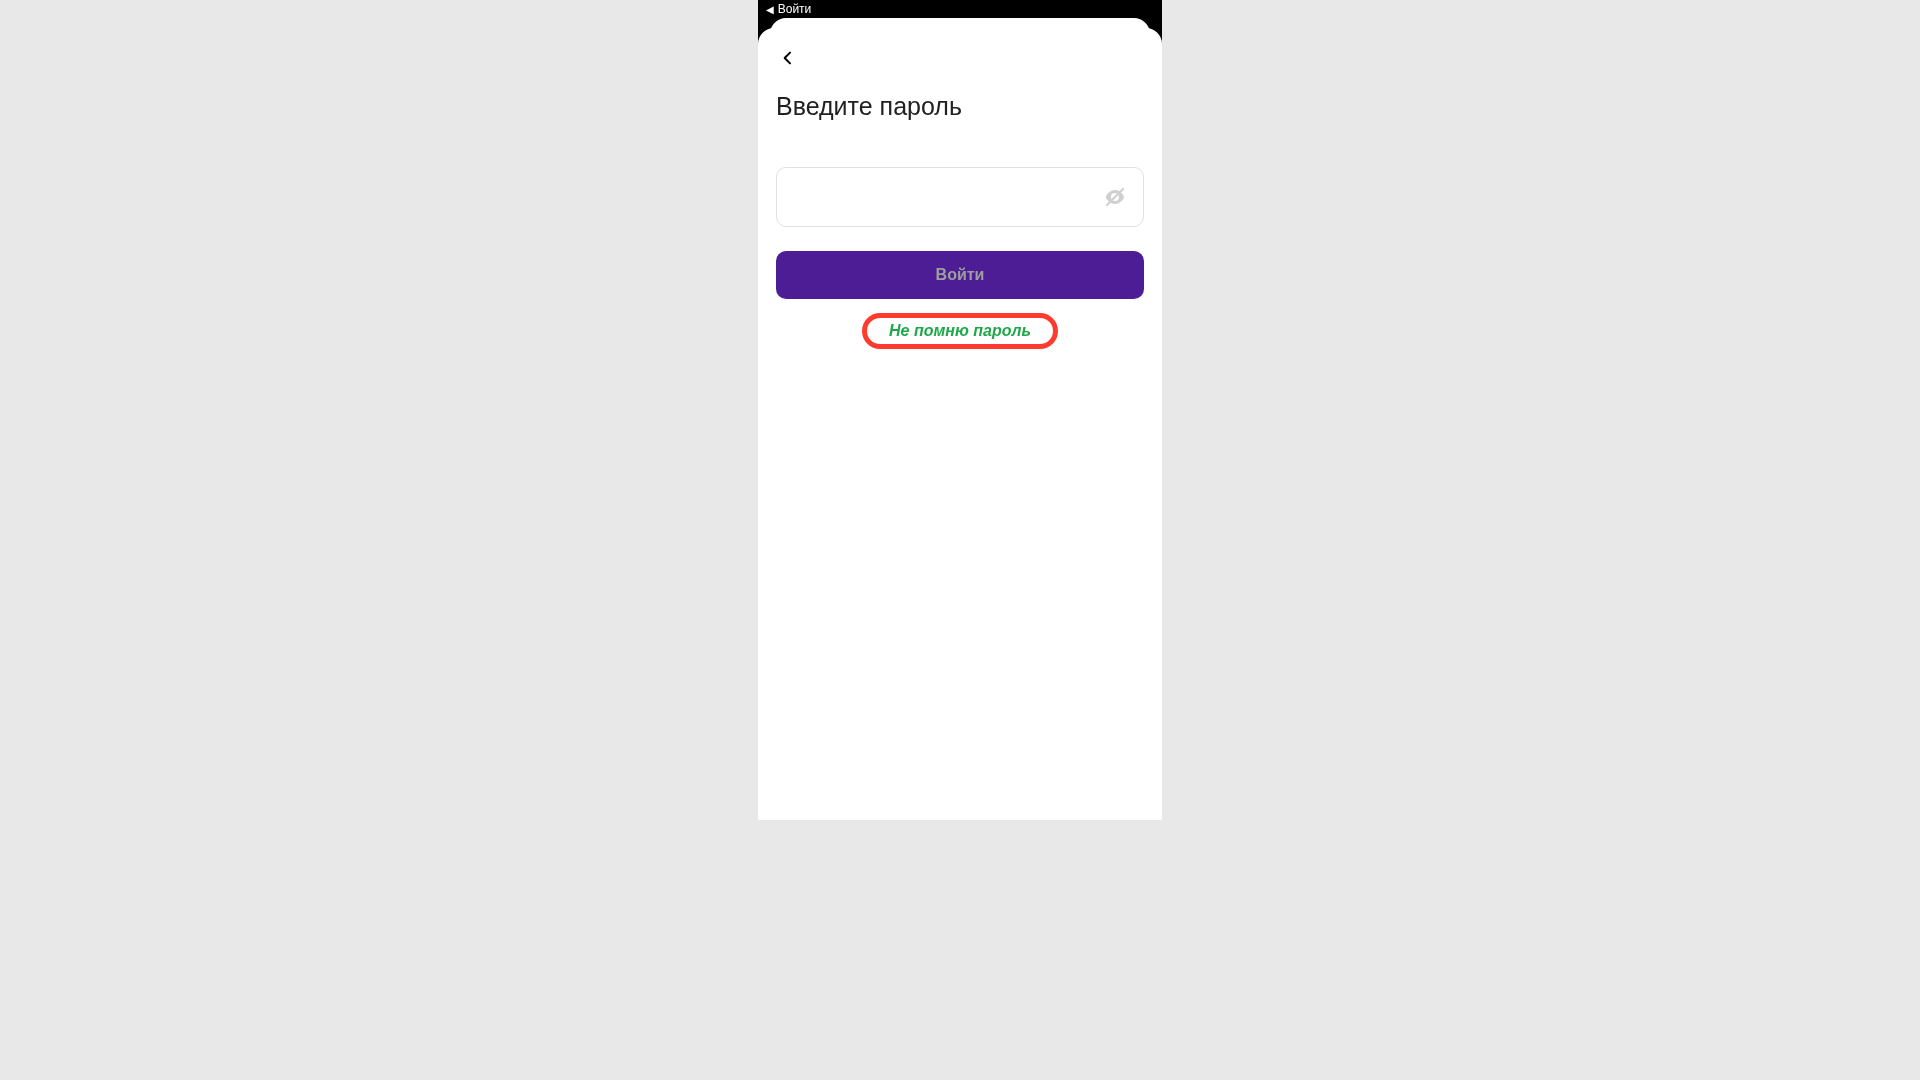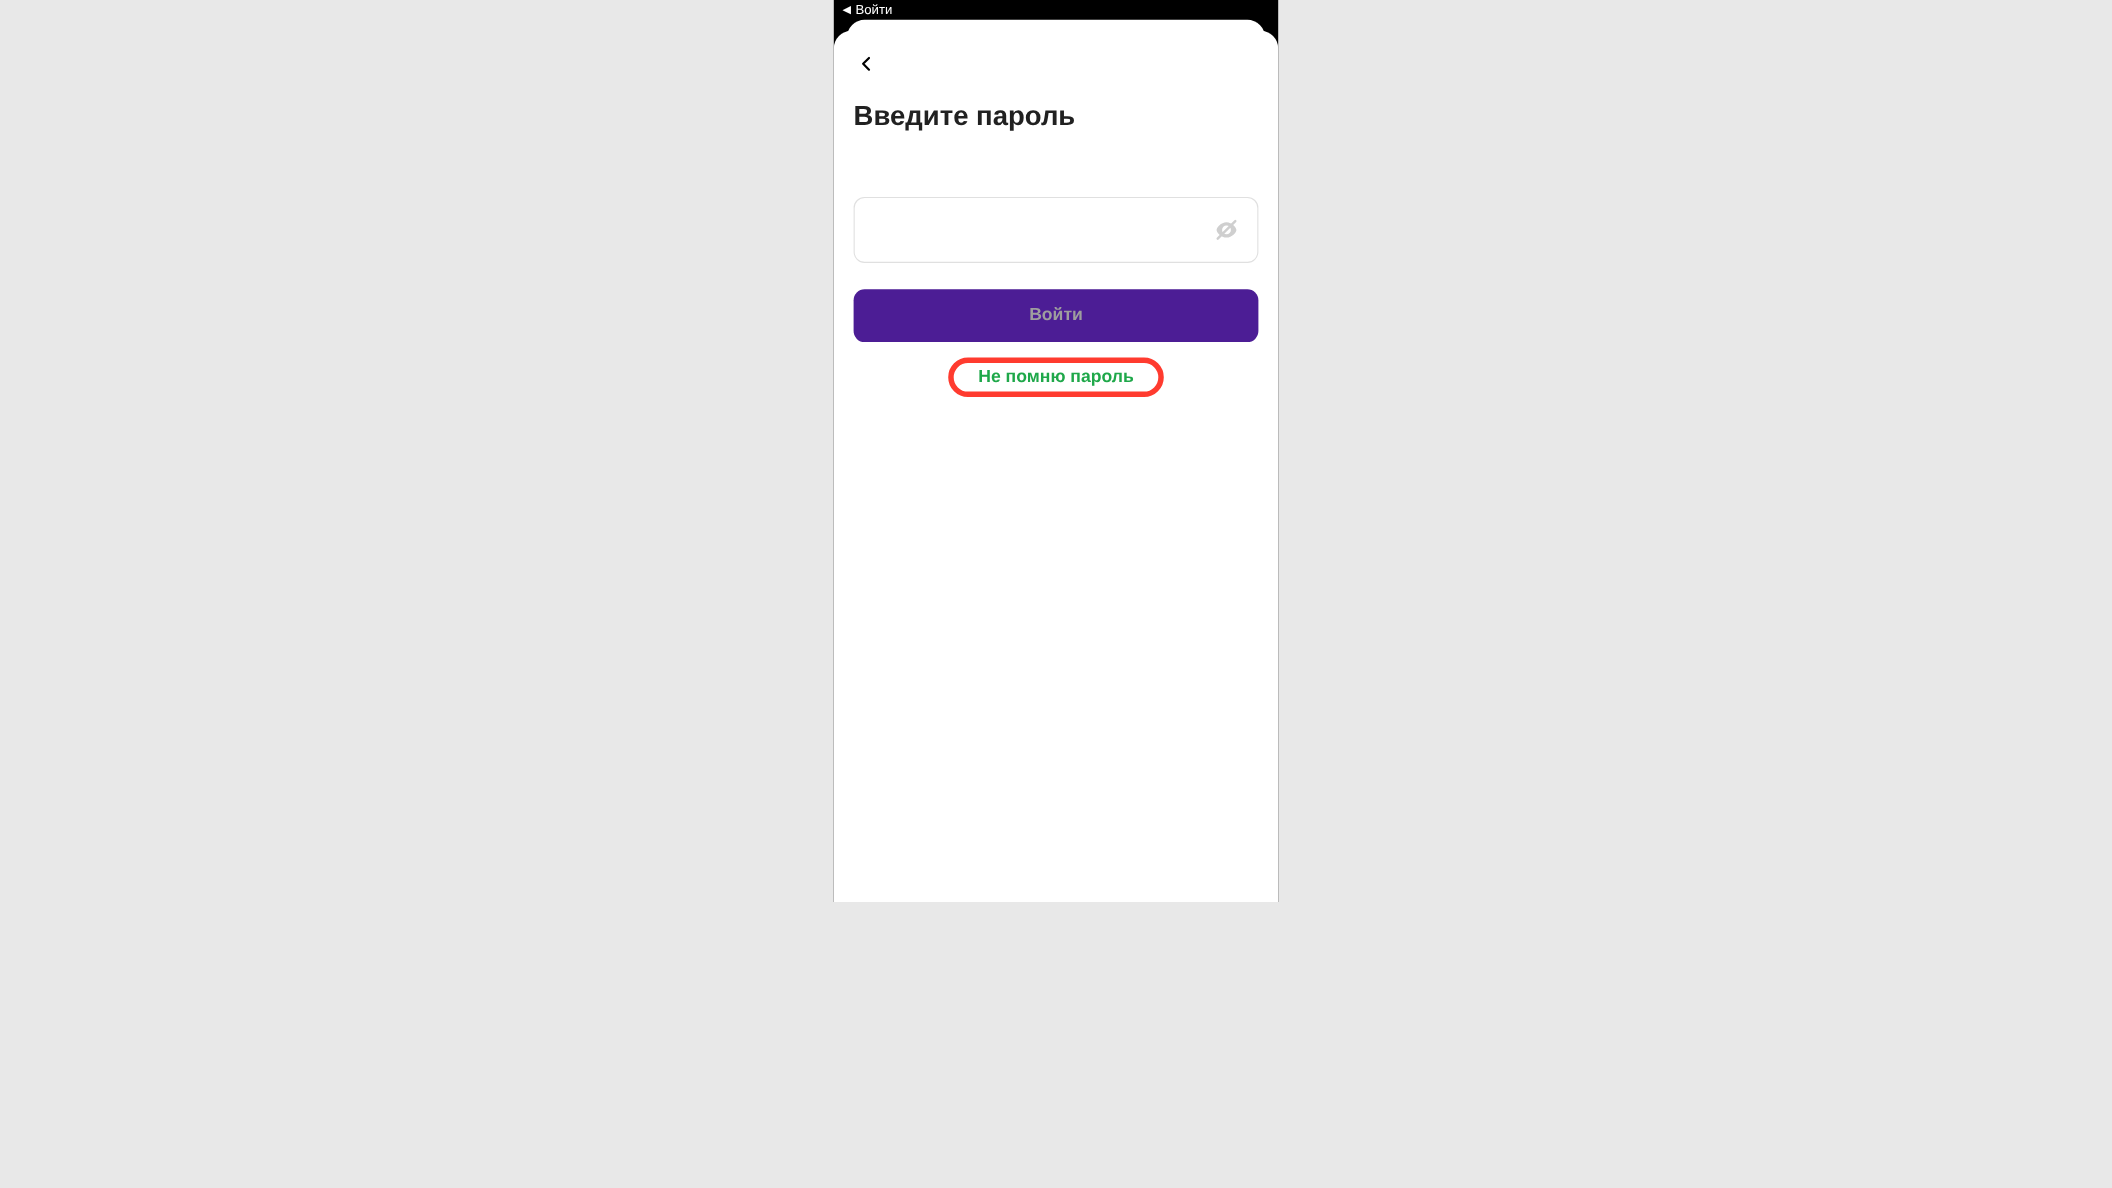--- a/index.html
+++ b/index.html
@@ -56,23 +56,23 @@
       width: 24px;
       height: 24px;
       display: flex;
       align-items: center;
       justify-content: center;
       margin-bottom: 22px;
       cursor: pointer;
     }
     .title {
       font-size: 25px;
-      font-weight: 700;
+      font-weight: 400;
       color: #212121;
-      margin-bottom: 58px;
+      margin-bottom: 46px;
     }
     .field {
       border: 1px solid #e0e0e0;
       border-radius: 10px;
       height: 60px;
       display: flex;
       align-items: center;
       padding: 0 16px;
       margin-bottom: 24px;
     }
@@ -99,20 +99,21 @@
       border-radius: 10px;
       color: #9e9e9e;
       font-size: 16px;
       font-weight: 600;
       cursor: pointer;
       margin-bottom: 14px;
     }
     .forgot-wrap {
       display: flex;
       justify-content: center;
+      font-style: italic;
     }
     .forgot-highlight {
       border: 5px solid #ff3b2f;
       border-radius: 24px;
       padding: 4px 22px;
       display: inline-block;
     }
     .forgot-link {
       color: #1fa84a;
       font-size: 16px;

